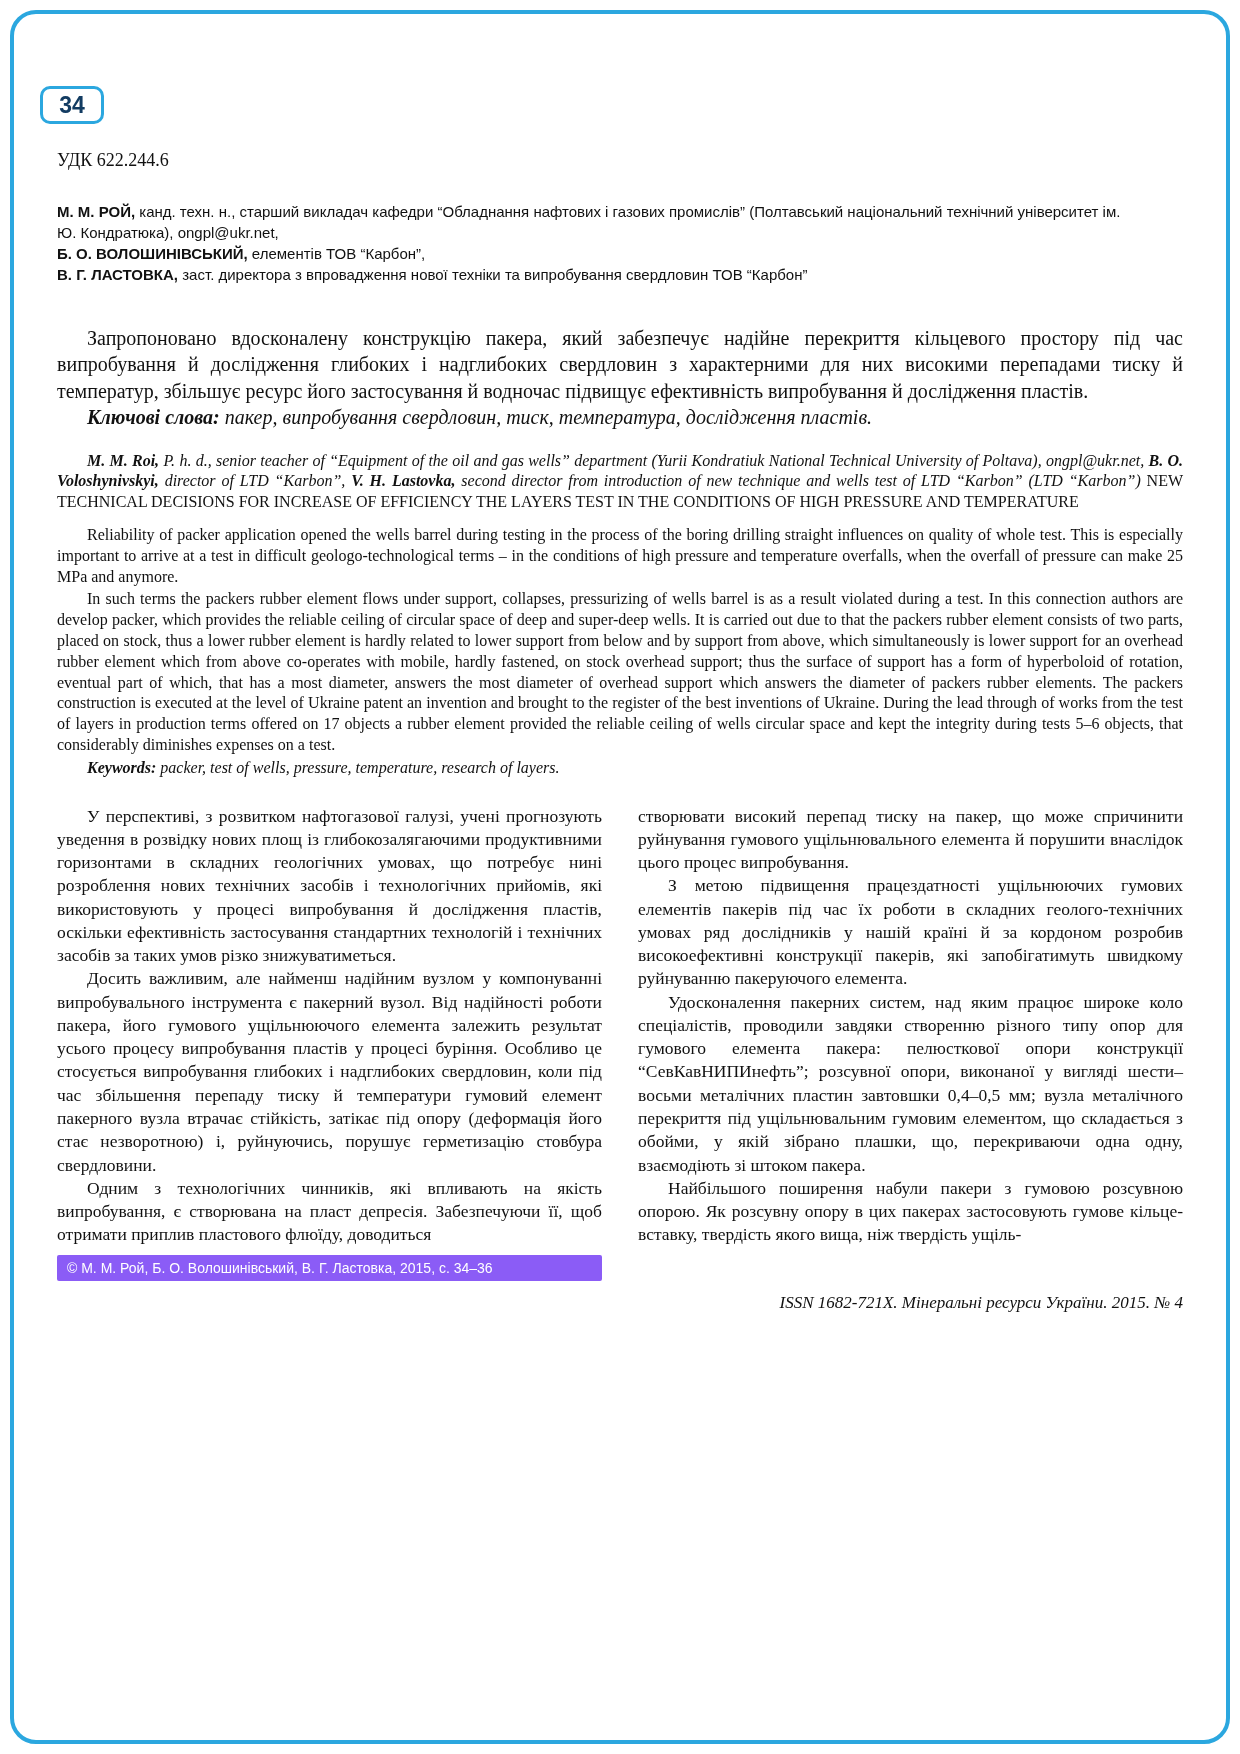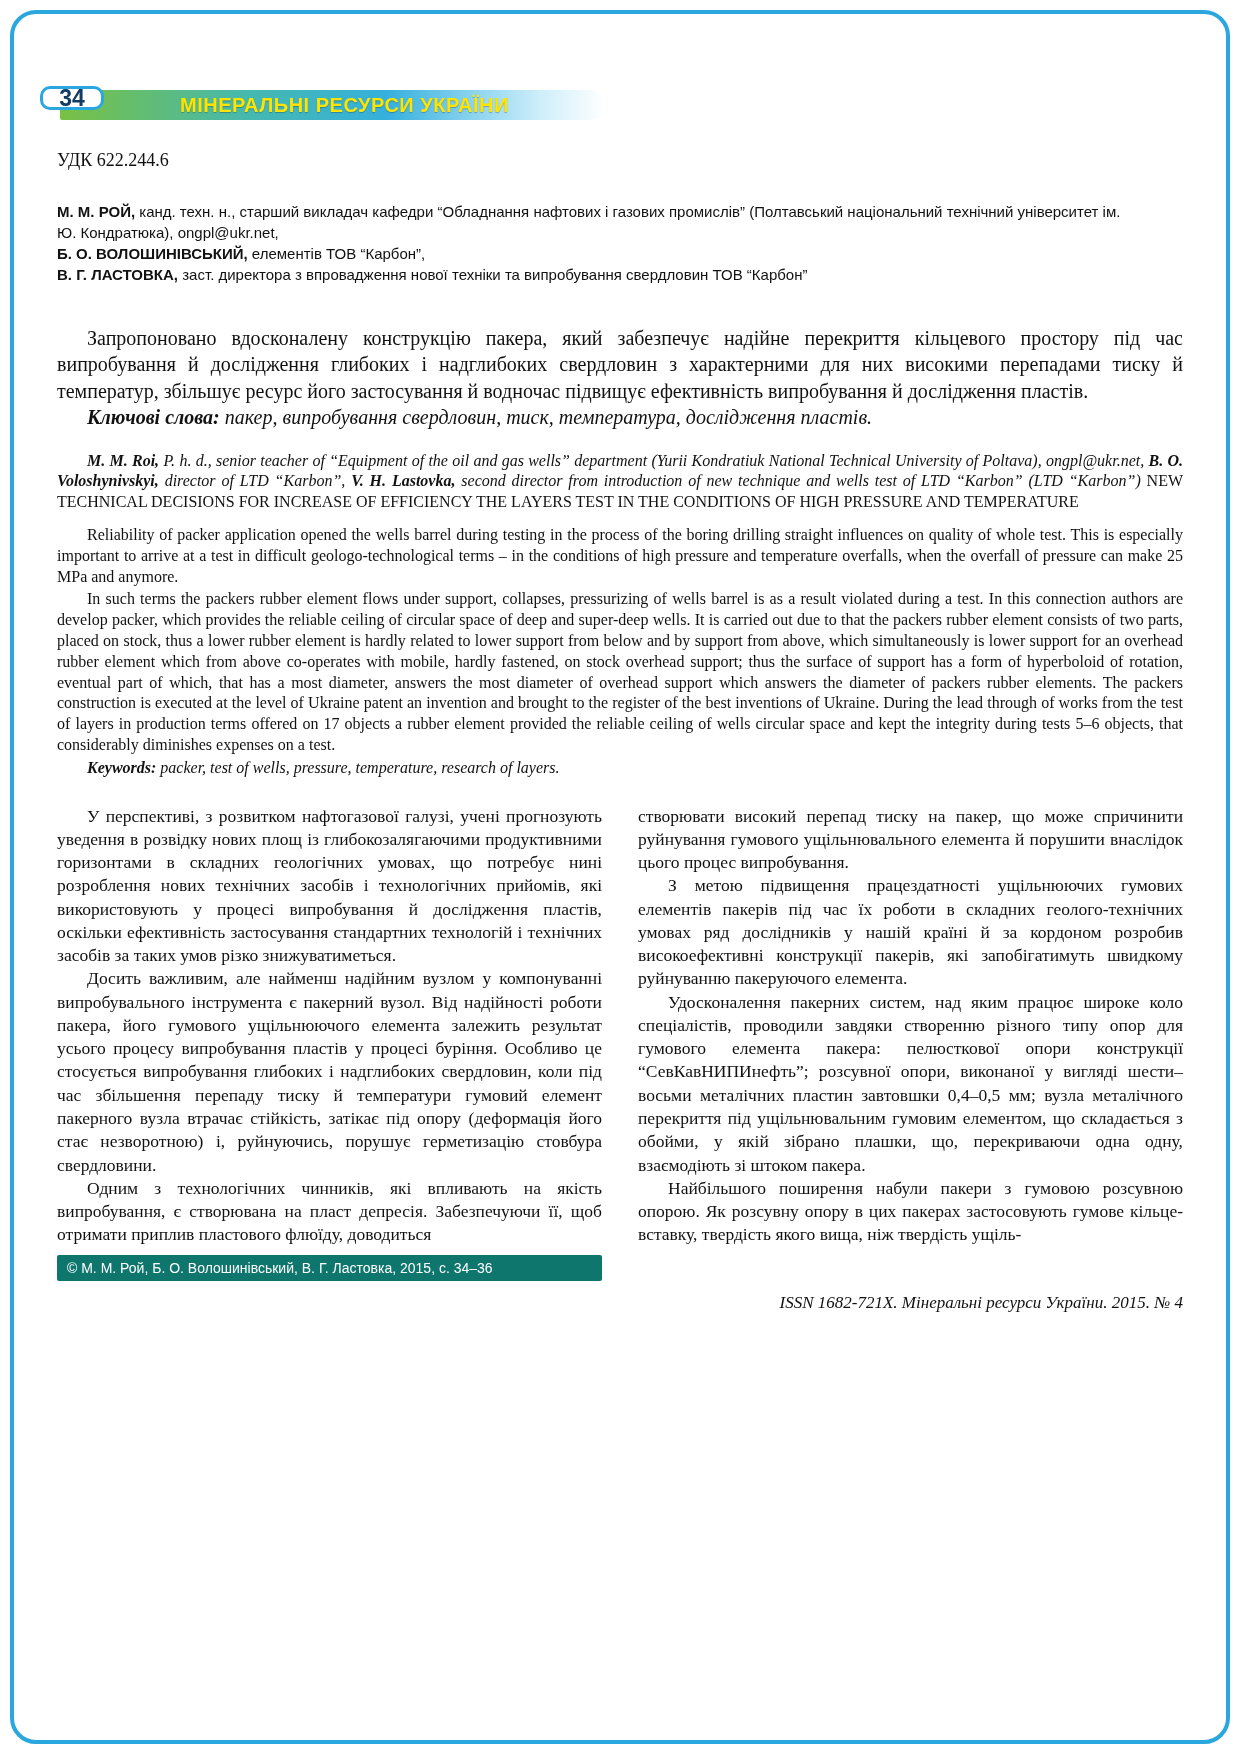--- a/index.html
+++ b/index.html
@@ -47,21 +47,21 @@
     font-weight: bold;
     font-size: 20px;
     letter-spacing: 0.5px;
     color: #ffe400;
     text-shadow: 0 1px 1px rgba(0,0,0,0.25);
     white-space: nowrap;
   }
   .page-num {
     position: absolute;
     left: 0; top: 0;
-    width: 64px; height: 24px;
+    width: 64px; height: 38px;
     background: #ffffff;
     border: 3px solid #2ba7df;
     border-radius: 10px;
     box-sizing: border-box;
     display: flex;
     align-items: center;
     justify-content: center;
     font-family: "Liberation Sans", sans-serif;
     font-weight: bold;
     font-size: 23px;
@@ -131,43 +131,40 @@
     gap: 36px;
     font-size: 17.5px;
     line-height: 1.33;
     text-align: justify;
   }
   .col { flex: 1; min-width: 0; }
   .col p { margin: 0; }
 
   .footer-bar {
     margin-top: 8px;
-    background: #0f766e;
+    background: #8b5cf6;
     color: #ffffff;
     font-family: "Liberation Sans", sans-serif;
     font-size: 14px;
     padding: 4px 10px;
     border-radius: 2px;
   }
   .issn-line {
     margin-top: 12px;
     text-align: right;
     font-style: italic;
     font-size: 17px;
   }
 </style>
 </head>
 <body>
 
 <div class="page-border"></div>
 
 <div class="header">
-  <div class="banner">
-    <span class="banner-text">МІНЕРАЛЬНІ РЕСУРСИ УКРАЇНИ</span>
-  </div>
   <div class="page-num">34</div>
 </div>
 
 <div class="content">
 
   <div class="udc">УДК 622.244.6</div>
 
   <div class="authors">
     <span class="name">М. М. РОЙ,</span><span> канд. техн. н., старший викладач кафедри “Обладнання нафтових і газових промислів” (Полтавський національний технічний університет ім. Ю. Кондратюка), ongpl@ukr.net,</span><br>
     <span class="name">Б. О. ВОЛОШИНІВСЬКИЙ,</span><span> елементів ТОВ “Карбон”,</span><br>

